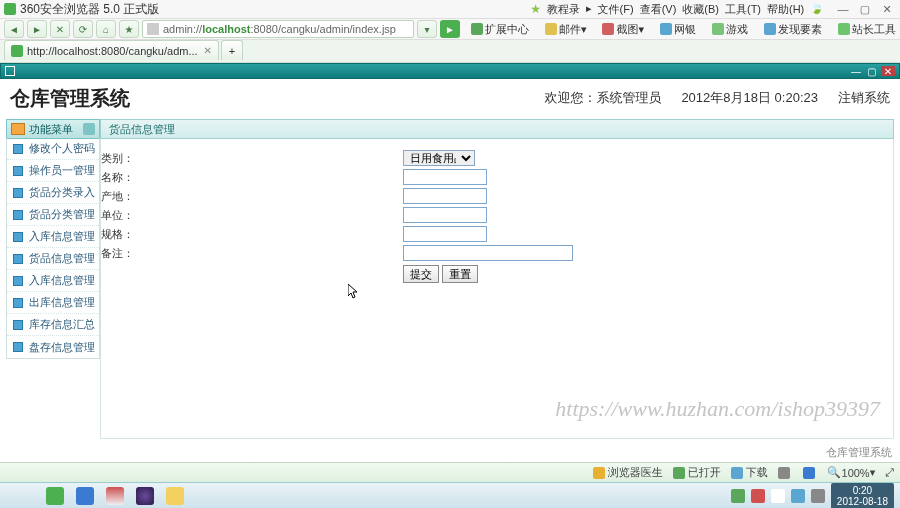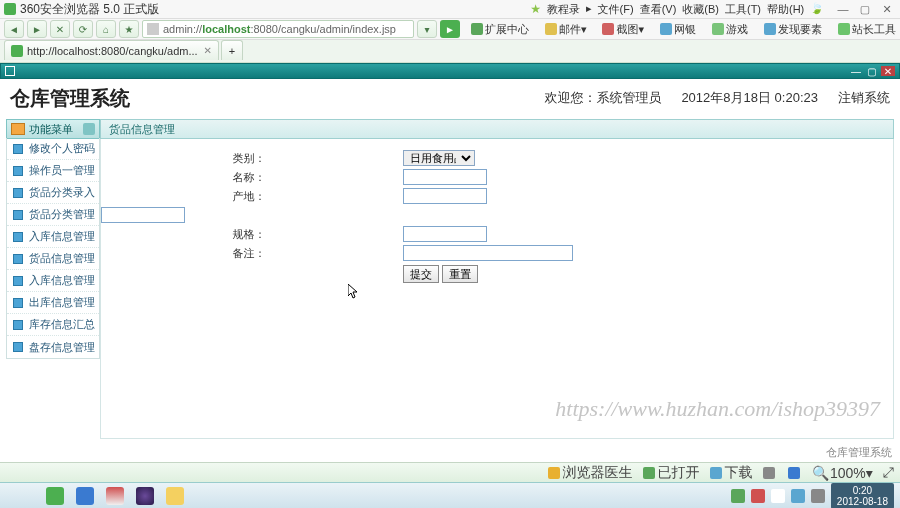--- a/index.html
+++ b/index.html
@@ -54,32 +54,32 @@
 .menu-list { border: 1px solid #cfe0e0; border-top: none; }
 .menu-item { height: 22px; display: flex; align-items: center; padding: 0 4px; font-size: 11px; color: #2a5a7a; cursor: pointer; border-bottom: 1px dotted #d8e6e6; }
 .menu-item:last-child { border-bottom: none; }
 .menu-item .mi-icon { width: 14px; height: 14px; margin-right: 4px; display:flex;align-items:center;justify-content:center; }
 .menu-item .mi-icon span{ width:10px; height:10px; background:#4ca4d6; border:1px solid #2a7aa8; }
 
 .content { flex: 1; }
 .content-panel-head { height: 20px; background: linear-gradient(#e7f4f4,#d2ecec); border: 1px solid #9fd0d0; padding: 0 8px; display: flex; align-items: center; font-size: 11px; color: #1a6a6a; }
 .form-area { border: 1px solid #d4e5e5; border-top: none; padding: 10px 0; min-height: 300px; }
 .form-row { display: flex; align-items: center; height: 18px; margin-bottom: 1px; }
-.form-row label { width: 302px; text-align: center; font-size: 11px; color: #333; padding-right: 6px; }
+.form-row label { width: 302px; text-align: left; font-size: 11px; color: #333; padding-right: 6px; }
 .form-row select, .form-row input[type=text] { height: 16px; border: 1px solid #8aa6c4; font-size: 11px; padding: 0 2px; }
 .form-row select { width: 72px; }
 .form-row input.short { width: 84px; border-color:#7fa6cc; }
 .form-row input.long { width: 170px; border-color:#7fa6cc; }
 .btn-row { padding-left: 302px; margin-top: 3px; }
 .btn-row button { height: 18px; padding: 0 6px; font-size: 11px; border: 1px solid #888; background: linear-gradient(#fdfdfd,#e5e5e5); cursor: pointer; }
 
 .watermark { position: absolute; right: 20px; bottom: 40px; font-size: 22px; font-style: italic; color: #c5c5c5; font-family: "Times New Roman", serif; pointer-events: none; }
 
 
-.statusbar { height: 20px; background: linear-gradient(#f1f9f1,#dff0df); border-top: 1px solid #c5d6c5; display: flex; align-items: center; padding: 0 6px; font-size: 14px; color: #444; }
+.statusbar { height: 20px; background: linear-gradient(#f1f9f1,#dff0df); border-top: 1px solid #c5d6c5; display: flex; align-items: center; padding: 0 6px; font-size: 11px; color: #444; }
 .statusbar .right { margin-left: auto; display: flex; gap: 10px; align-items: center; }
 .statusbar .right span{ display:flex; align-items:center; cursor:pointer; }
 .statusbar .ico { width:12px; height:12px; margin-right:3px; border-radius:2px; }
 
 
 .taskbar { height: 26px; background: linear-gradient(#eaf3f7,#cfe2ec); border-top: 1px solid #9cc; display: flex; align-items: center; }
 .task-btn { width: 40px; height: 26px; display: flex; align-items: center; justify-content: center; cursor: pointer; }
 .task-app { width: 26px; height: 22px; margin: 0 2px; border: 1px solid rgba(255,255,255,0.0); display:flex;align-items:center;justify-content:center; cursor:pointer; }
 .task-app .appico { width:18px; height:18px; border-radius:3px; }
 .tray { margin-left: auto; display: flex; align-items: center; gap: 6px; padding-right: 6px; color: #fff; font-size: 11px; }
@@ -265,20 +265,21 @@
         </div>
         <div class="form-row">
           <label>名称：</label>
           <input type="text" class="short" value="" style="">
         </div>
         <div class="form-row">
           <label>产地：</label>
           <input type="text" class="short" value="" style="">
         </div>
         <div class="form-row">
+          <label>单位：</label>
           <input type="text" class="short" value="" style="">
         </div>
         <div class="form-row">
           <label>规格：</label>
           <input type="text" class="short" value="" style="">
         </div>
         <div class="form-row">
           <label>备注：</label>
           <input type="text" class="long" value="" style="">
         </div>

